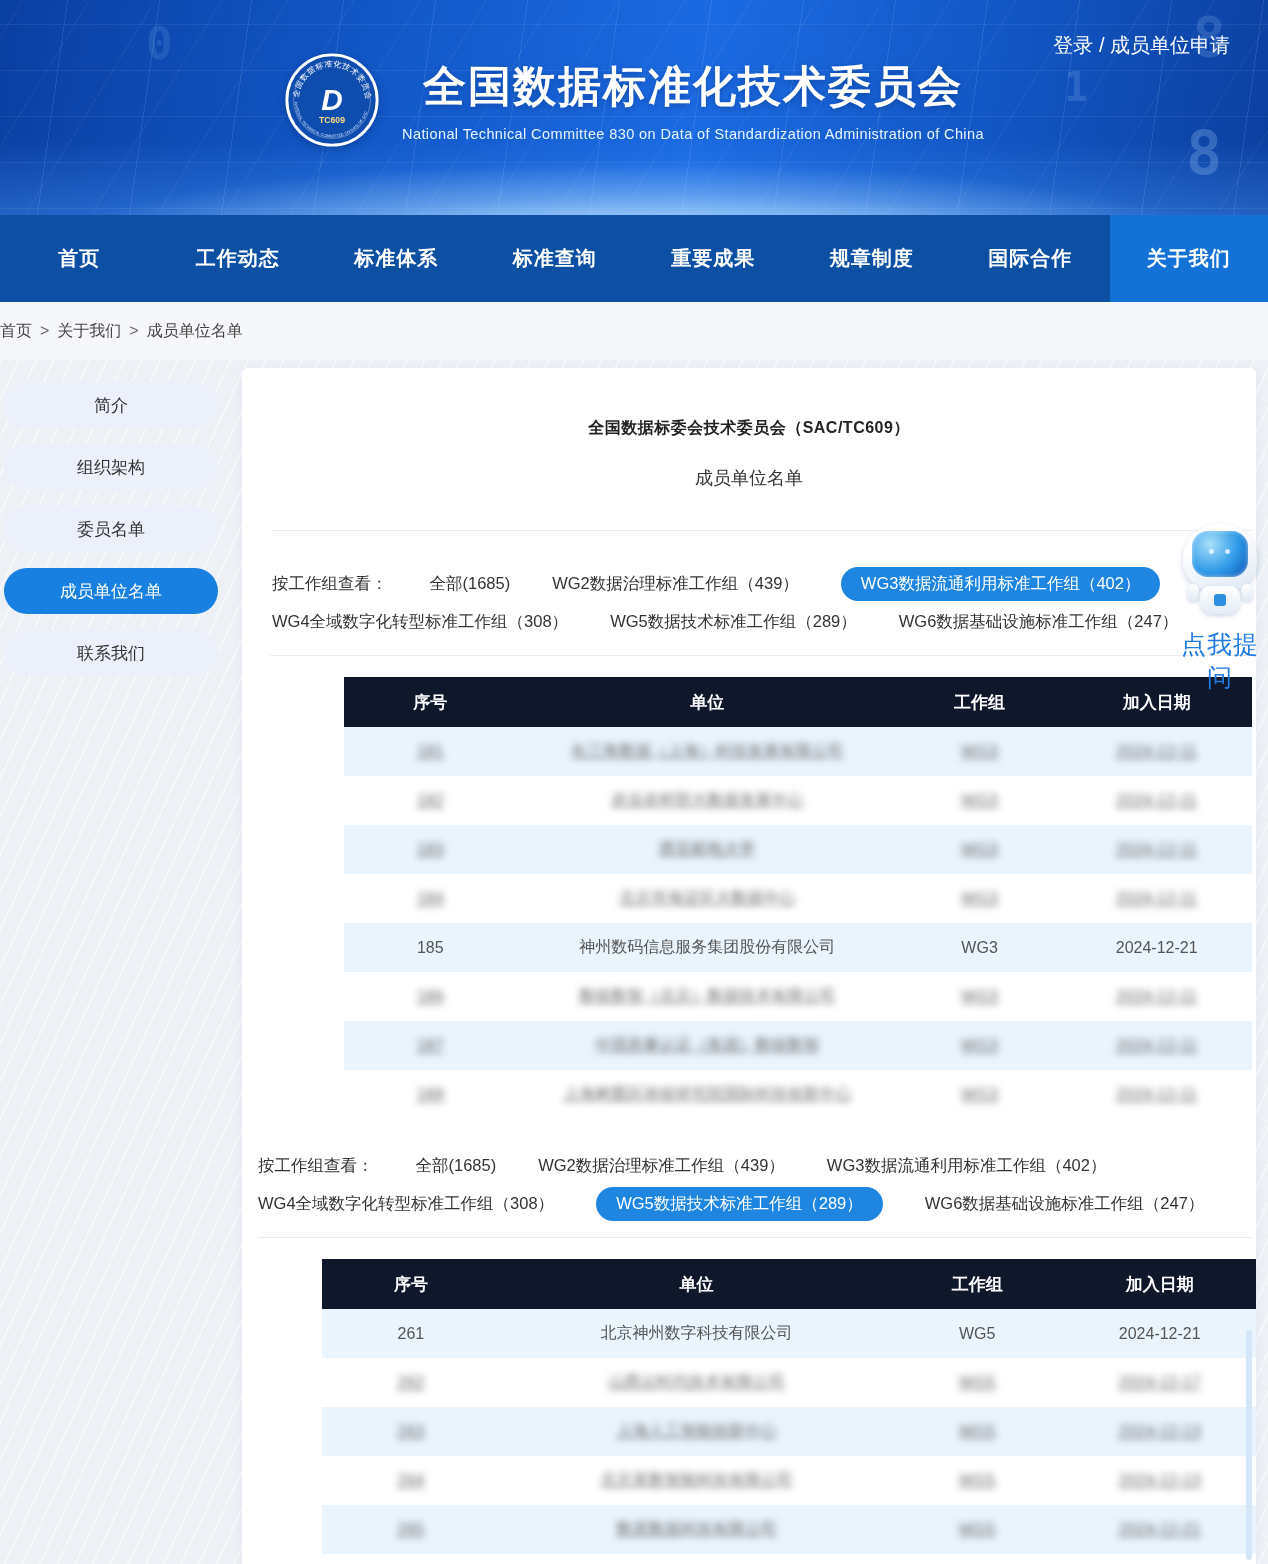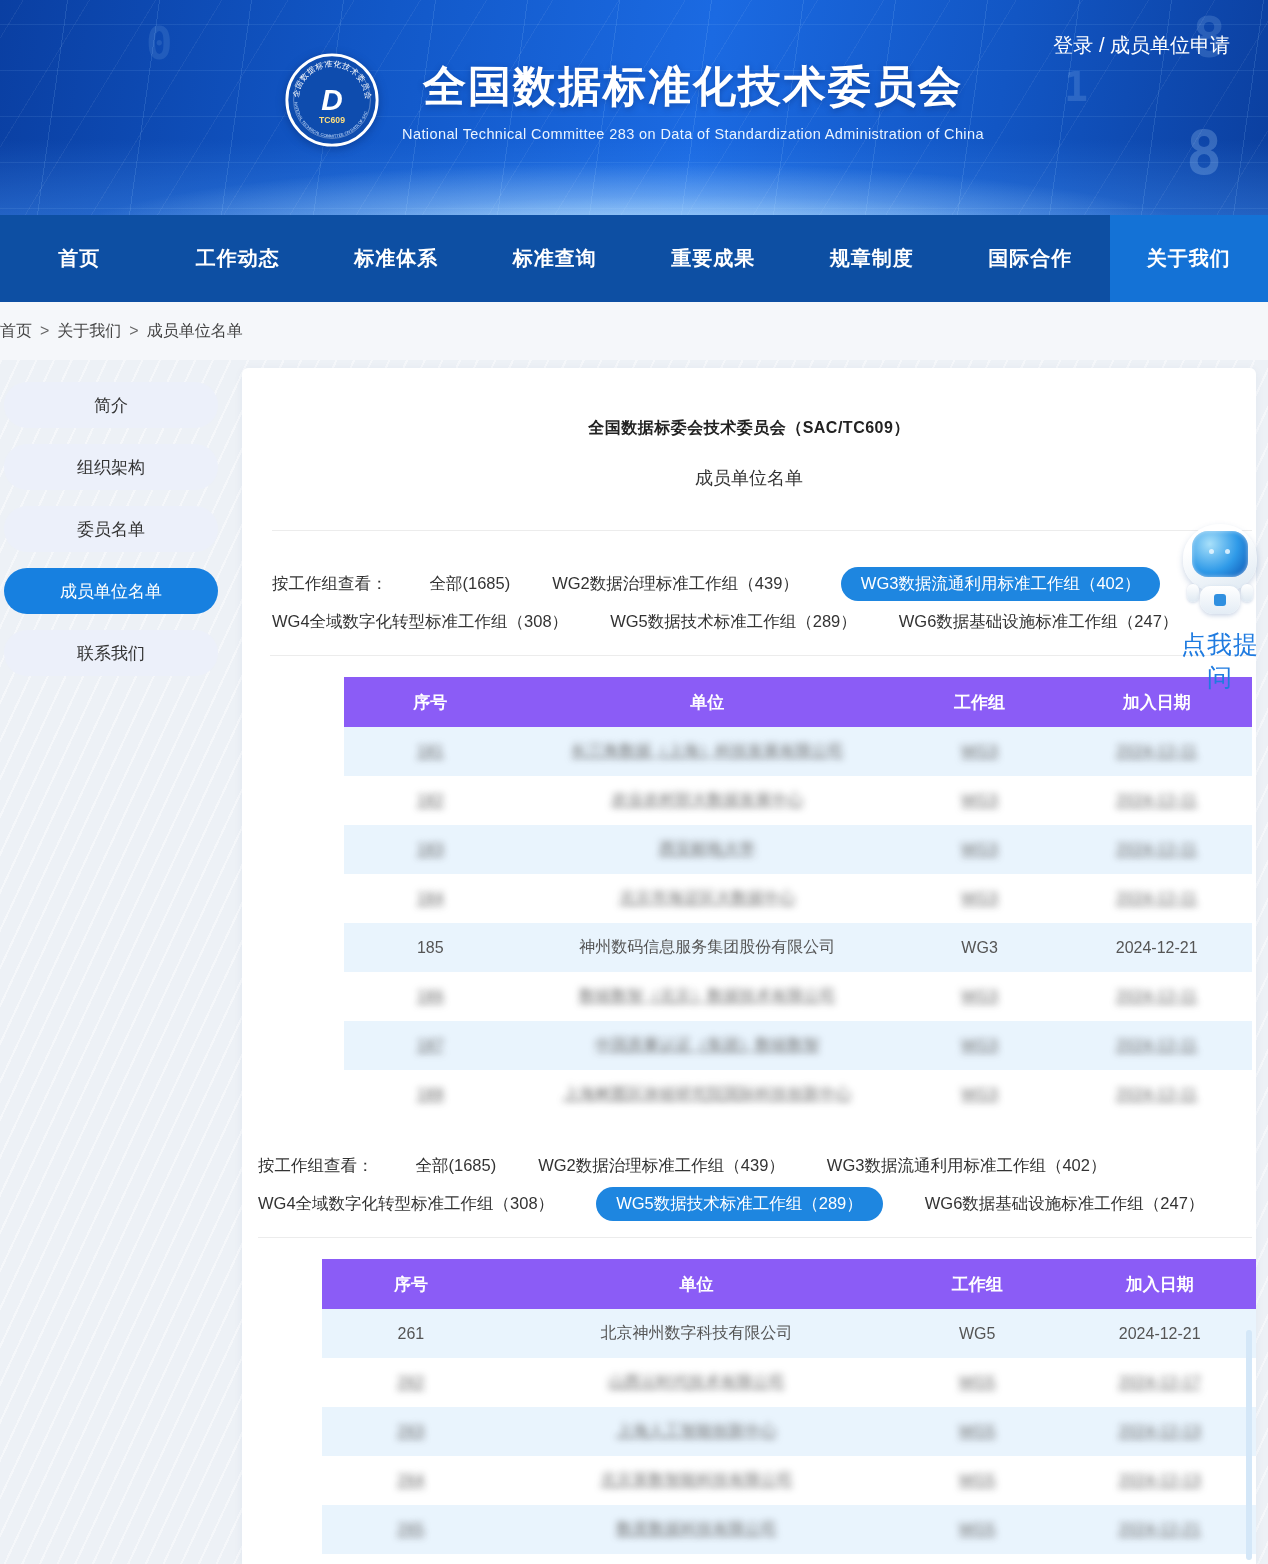--- a/index.html
+++ b/index.html
@@ -86,21 +86,21 @@
   .filter-label { color:#333; }
   .filter-item { cursor:pointer; white-space:nowrap; }
   .filter-item.active { background:#1e86e0; color:#fff; border-radius:18px; padding:6px 20px; margin:-6px 0; }
 
   
   .member-table { border-collapse:collapse; table-layout:fixed; margin-top:21px; font-size:16px; }
   .member-table.t1 { width:908px; margin-left:102px; }
   .member-table.t2 { width:936px; margin-left:80px; }
   .member-table col.c1 { width:19%; } .member-table col.c2 { width:42%; }
   .member-table col.c3 { width:18%; } .member-table col.c4 { width:21%; }
-  .member-table th { background:#8b5cf6; color:#fff; font-size:17px; font-weight:bold; height:50px; text-align:center;margin-left:29px; }
+  .member-table th { background:#0f172a; color:#fff; font-size:17px; font-weight:bold; height:50px; text-align:center;margin-left:29px; }
   .member-table td { height:49px; text-align:center; color:#555; }
   .member-table tbody tr:nth-child(odd) { background:#e9f4fd; }
   .member-table tbody tr:nth-child(even) { background:#fff; }
   tr.blurred td { color:transparent; text-shadow:0 0 7px rgba(95,95,95,.95);text-decoration:underline; }
 
   .table-scrollbar { position:absolute; right:4px; top:962px; width:6px; height:230px;
     background:#d4e7f8; border-radius:3px; }
 
   
   .assistant { position:absolute; top:164px; right:2px; width:92px; text-align:center; z-index:8; cursor:pointer; }
@@ -143,21 +143,21 @@
       </text>
       <path id="arcBot" d="M 11,50 A 39,39 0 0 0 89,50" fill="none"></path>
       <text font-size="4.2" fill="#cfe4ff">
         <textPath href="#arcBot" startOffset="2%">NATIONAL TECHNICAL COMMITTEE ON DATA OF SAC</textPath>
       </text>
       <text x="50" y="60" text-anchor="middle" font-size="31" font-weight="bold" font-style="italic" fill="#ffffff">D</text>
       <text x="50" y="74" text-anchor="middle" font-size="9" font-weight="bold" fill="#ffdf7e">TC609</text>
     </svg>
     <div class="brand-text">
       <div class="brand-title">全国数据标准化技术委员会</div>
-      <div class="brand-sub">National Technical Committee 283 on Data of Standardization Administration of China</div>
+      <div class="brand-sub">National Technical Committee 830 on Data of Standardization Administration of China</div>
     </div>
   </div>
 </div>
 
 <div class="navbar">
   <div class="nav-item">首页</div>
   <div class="nav-item">工作动态</div>
   <div class="nav-item">标准体系</div>
   <div class="nav-item">标准查询</div>
   <div class="nav-item">重要成果</div>

